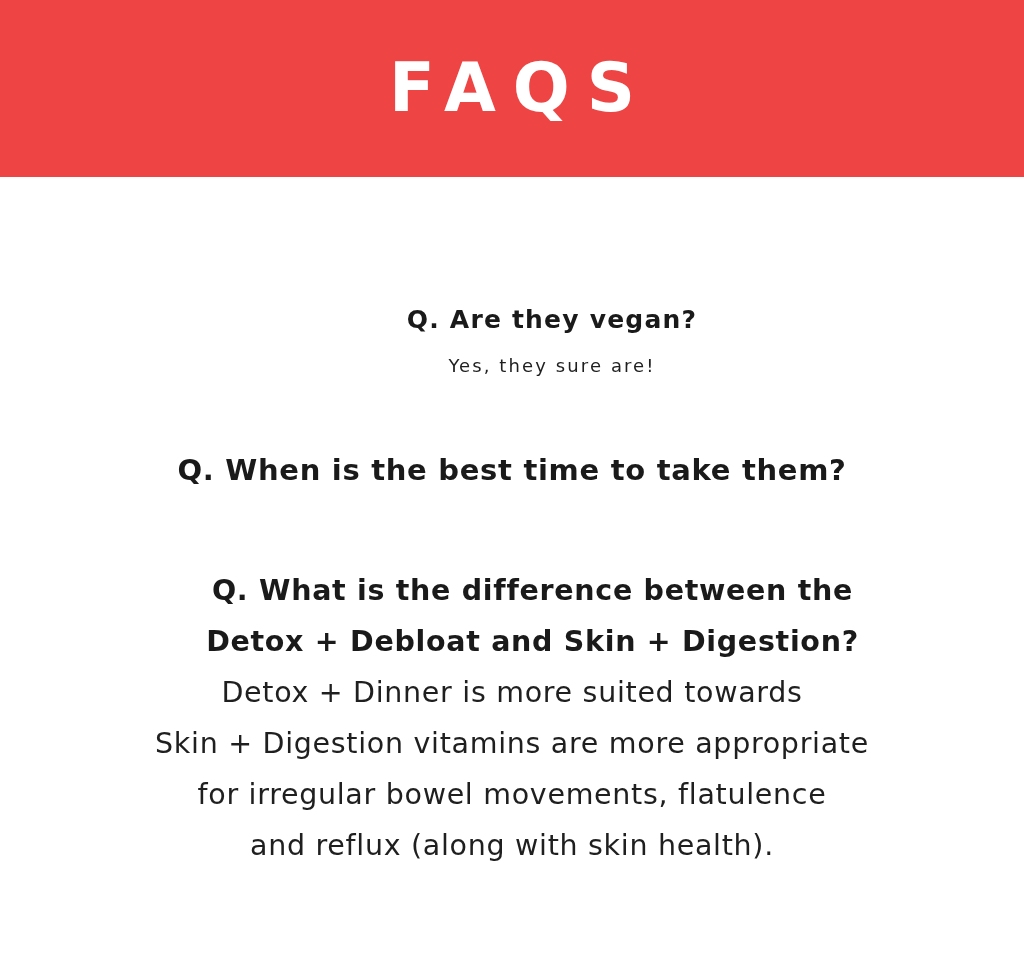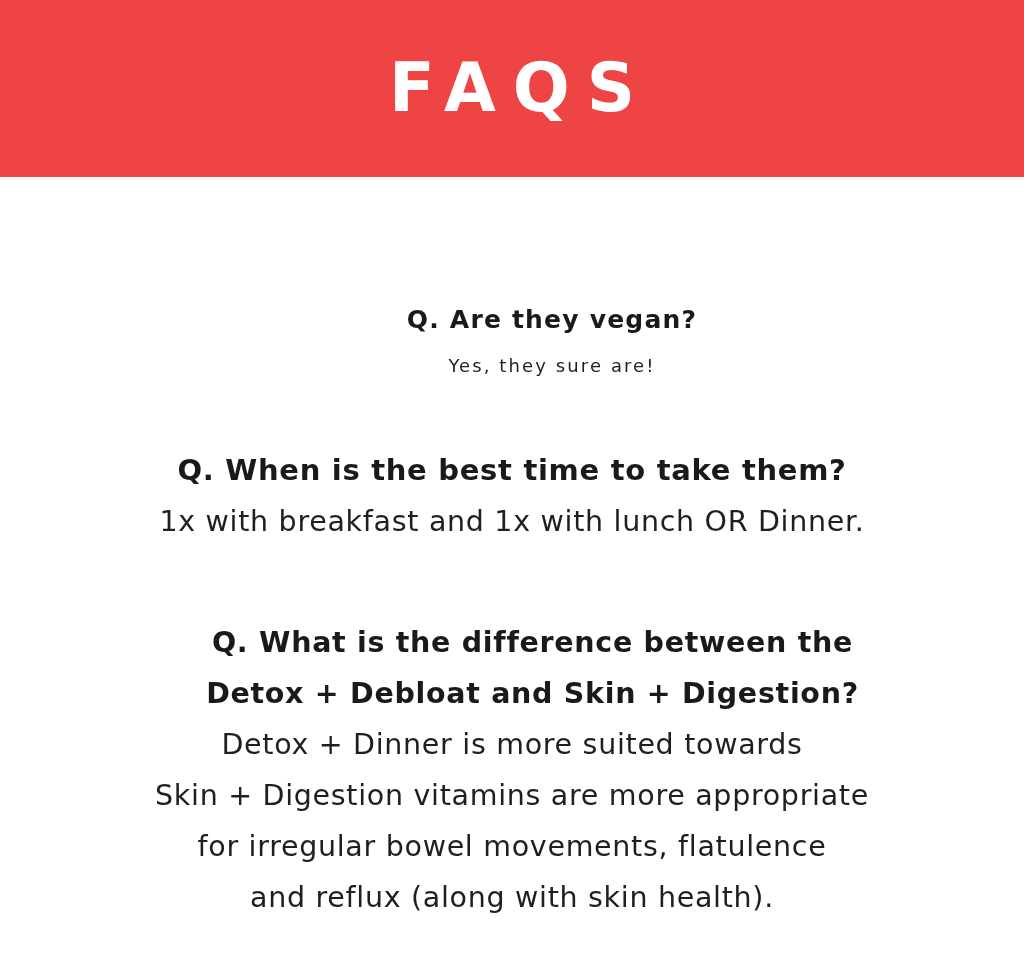--- a/index.html
+++ b/index.html
@@ -145,23 +145,20 @@
 
     <div class="faq-item item-1">
       <div class="faq-question">Q. Are they vegan?</div>
       <div class="faq-answer">
         <span class="line">Yes, they sure are!</span>
       </div>
     </div>
 
     <div class="faq-item item-2">
       <div class="faq-question">Q. When is the best time to take them?</div>
-      <div class="faq-answer">
-        <span class="line">1x with breakfast and 1x with lunch OR Dinner.</span>
-      </div>
     </div>
 
     <div class="faq-item item-3">
       <div class="faq-question">
         <span class="line">Q. What is the difference between the</span>
         <span class="line">Detox + Debloat and Skin + Digestion?</span>
       </div>
       <div class="faq-answer">
         <span class="line">Detox + Dinner is more suited towards</span>
         <span class="line">Skin + Digestion vitamins are more appropriate</span>

